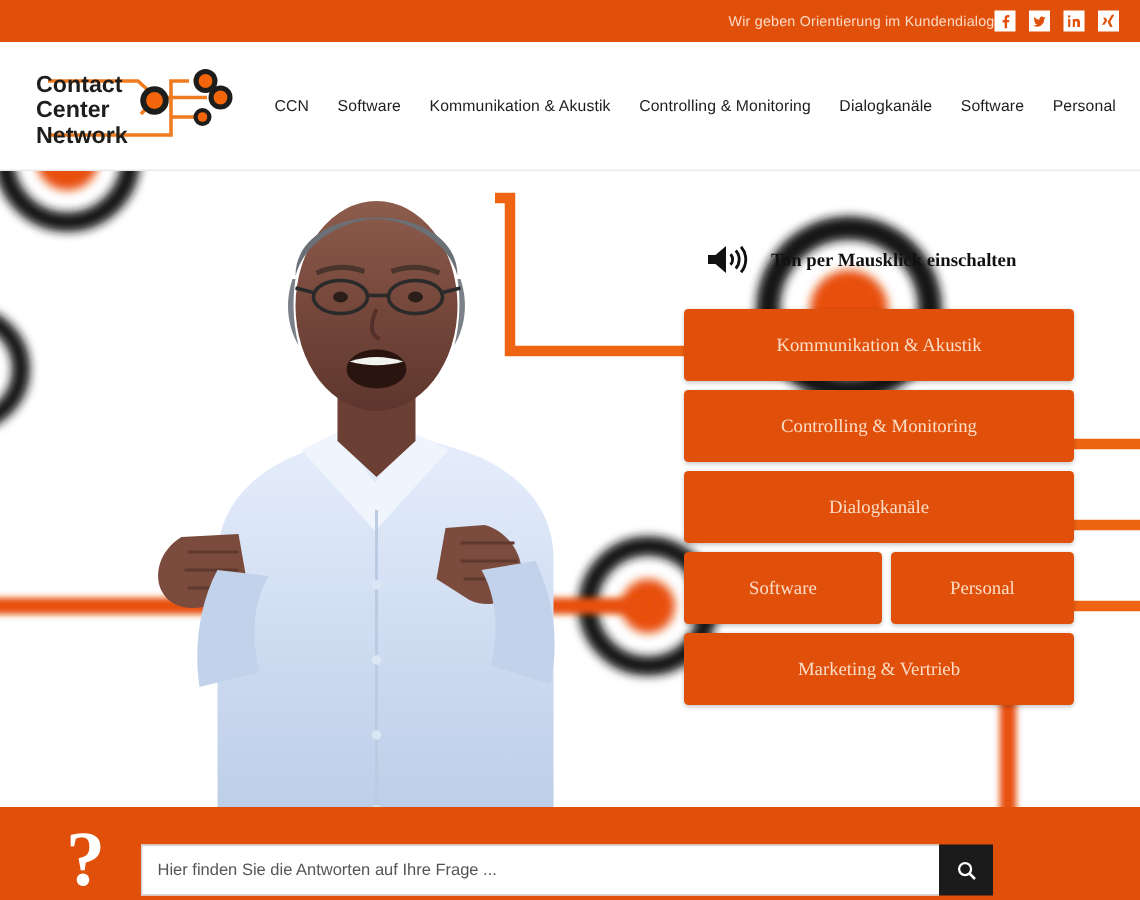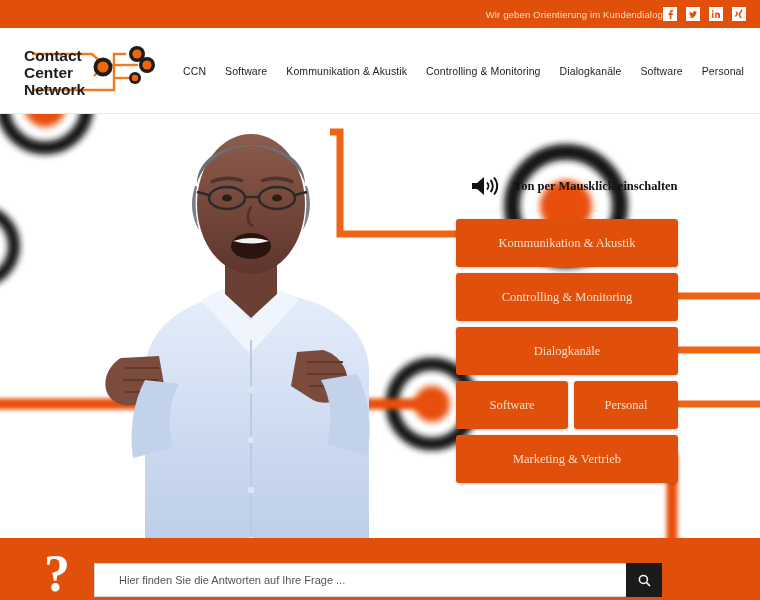--- a/index.html
+++ b/index.html
@@ -88,22 +88,22 @@
     width: 330px;
     height: 444px;
     overflow: hidden;
   }
   .hero-photo svg { display:block; }
 
   
   .hero-panel {
     position: absolute;
     left: 456px;
-    top: 51px;
-    width: 222px;
+    top: 38px;
+    width: 260px;
   }
   .sound-row {
     display: flex;
     align-items: center;
     gap: 14px;
     padding-left: 14px;
     height: 42px;
   }
   .sound-icon { width: 30px; height: 24px; flex:none; }
   .sound-icon svg { display:block; }
@@ -168,21 +168,21 @@
     margin-top: 22px;
   }
   .searchbox input {
     flex: 1;
     border: 1px solid #d6d6d6;
     border-right: none;
     background: #fff;
     font-family: "Liberation Sans", sans-serif;
     font-size: 11px;
     color: #3a3a3a;
-    padding: 0 24px;
+    padding: 0 10px;
     outline: none;
   }
   .searchbox input::placeholder { color: #555; }
   .search-btn {
     width: 36px;
     background: #1b1b1b;
     border: none;
     display: flex;
     align-items: center;
     justify-content: center;

